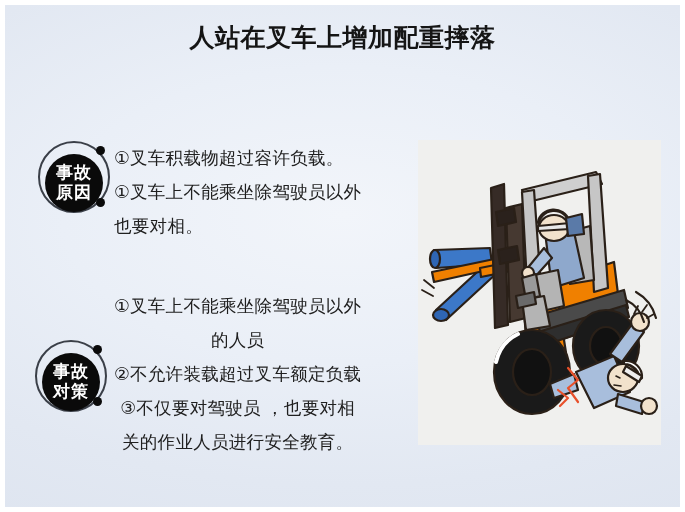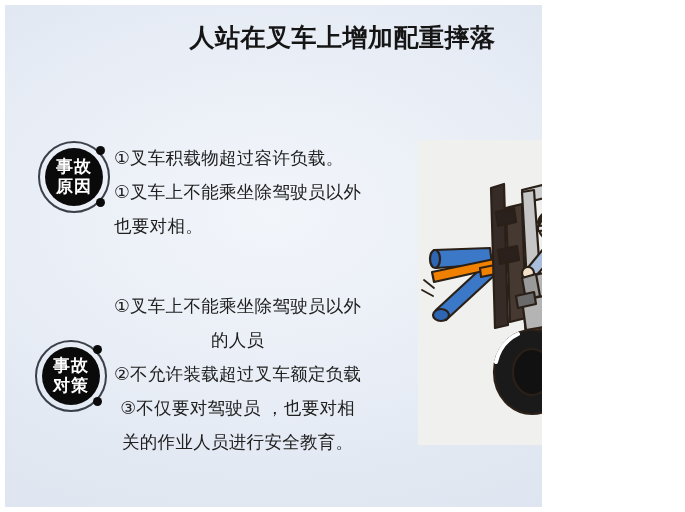--- a/index.html
+++ b/index.html
@@ -9,21 +9,21 @@
   body {
     width: 685px;
     height: 512px;
     overflow: hidden;
     font-family: "Liberation Sans", "DejaVu Sans", sans-serif;
     background: #ffffff;
   }
 
   #slide {
     position: relative;
-    width: 542px;
+    width: 685px;
     height: 512px;
     box-sizing: border-box;
     background:
       radial-gradient(ellipse 120% 85% at 50% 42%, #f2f5fa 0%, #eaeff7 34%, #e2e8f2 62%, #dbe2ee 100%);
     overflow: hidden;
   }
 
   
   #slide-frame {
     position: absolute;
@@ -59,21 +59,21 @@
   .badge-ring {
     position: absolute;
     left: 0; top: 0;
     width: 72px; height: 72px;
     border-radius: 50%;
     border: 2px solid #3a3f48;
     box-sizing: border-box;
   }
   .badge-core {
     position: absolute;
-    left: 7px; top: 7px;
+    left: 7px; top: 13px;
     width: 58px; height: 58px;
     border-radius: 50%;
     background: #0a0a0a;
     color: #ffffff;
     display: flex;
     flex-direction: column;
     align-items: center;
     justify-content: center;
     font-size: 17px;
     font-weight: bold;

